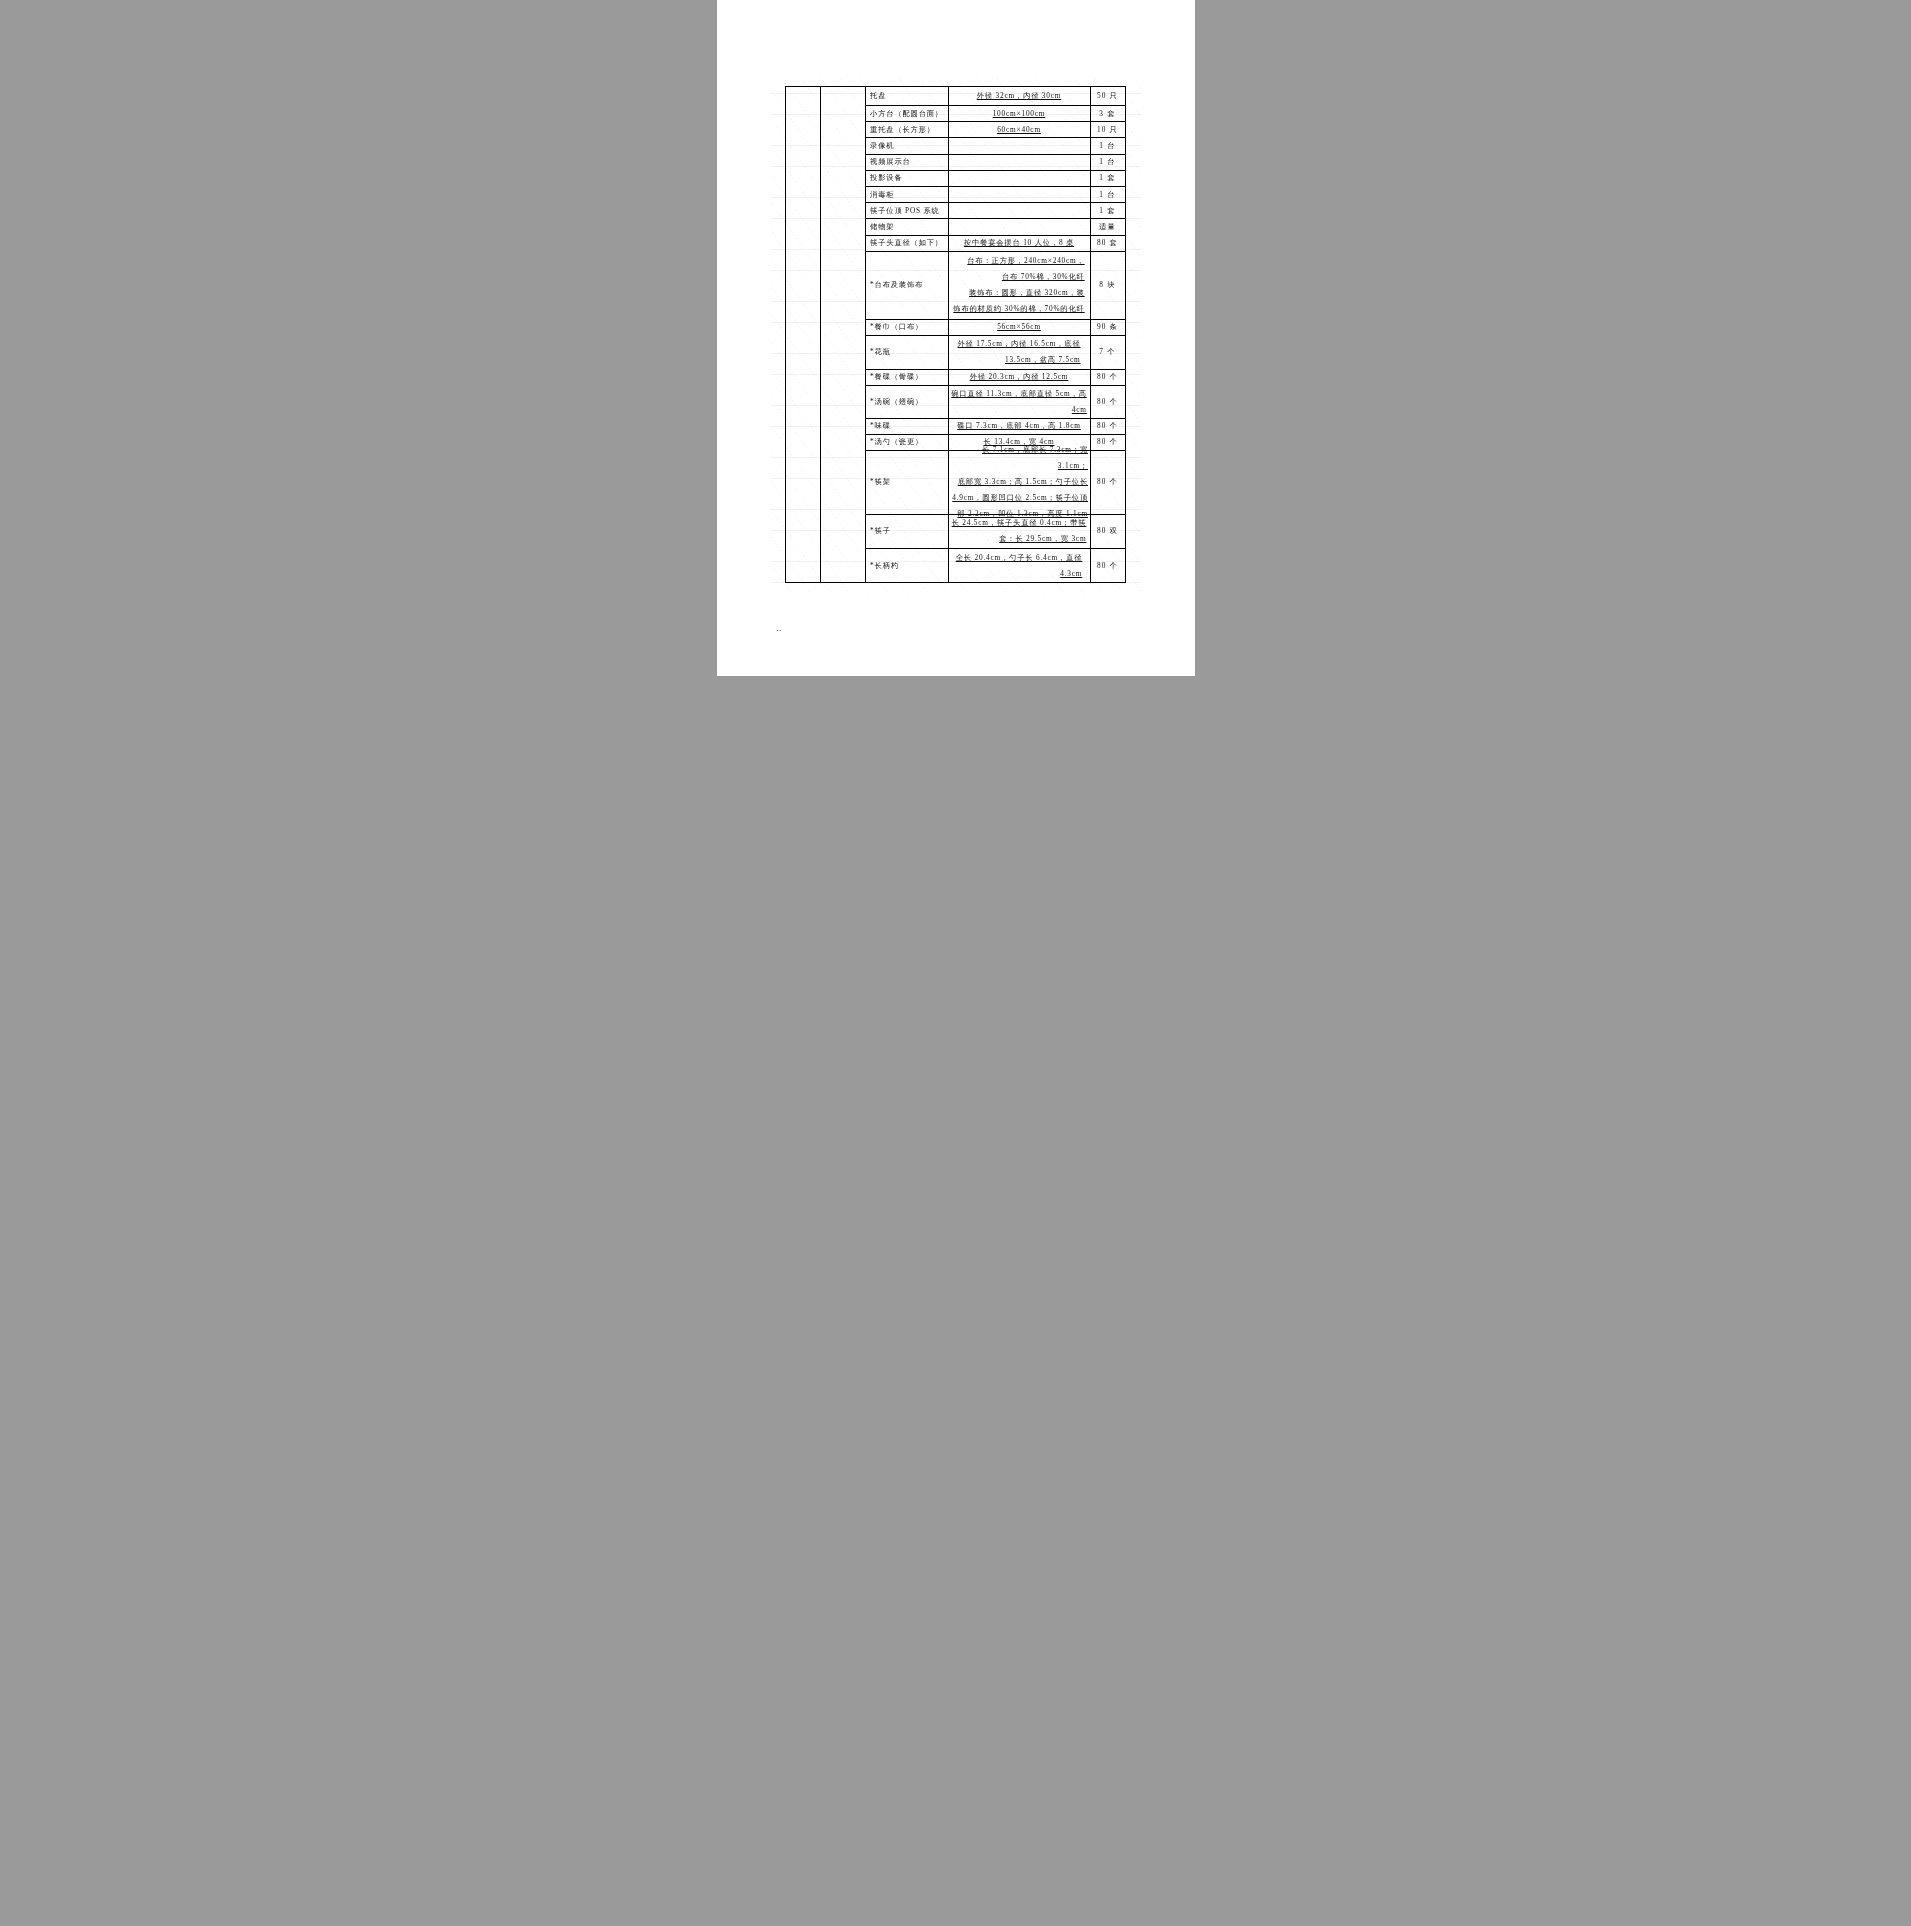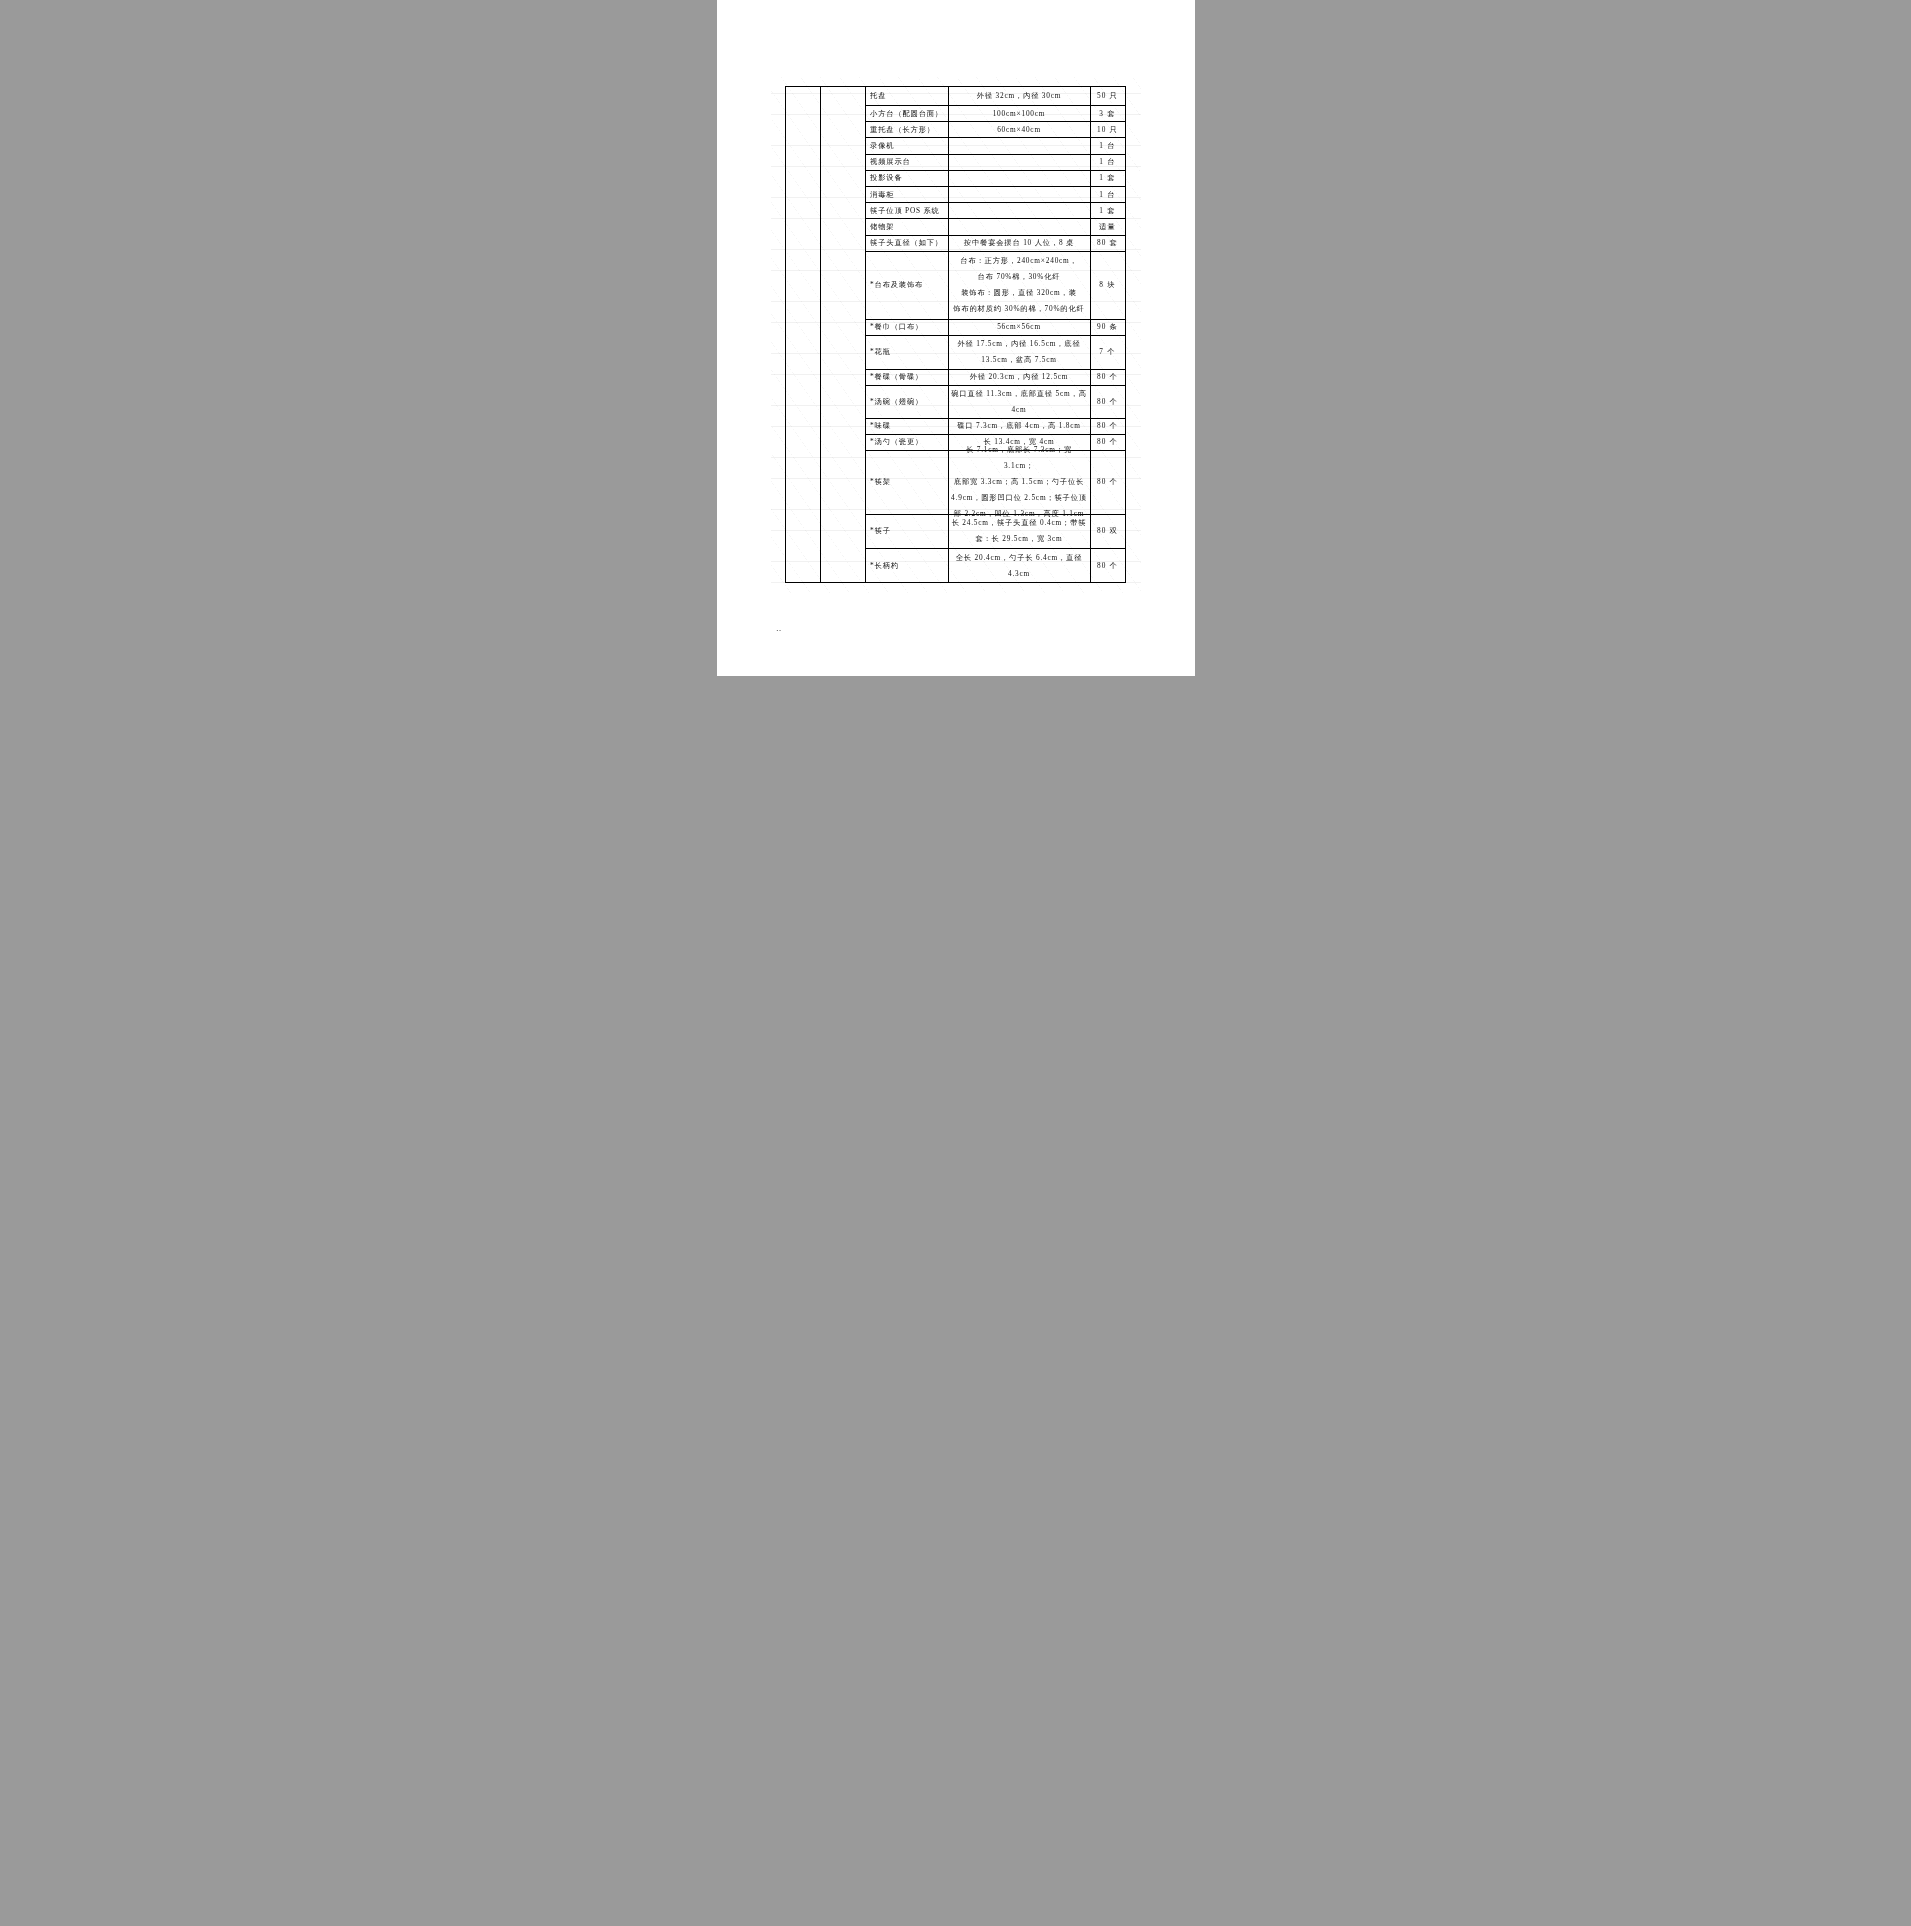--- a/index.html
+++ b/index.html
@@ -45,23 +45,24 @@
     width:83px;flex:none;
     border-right:0.8px solid #000;
     justify-content:flex-start;
     padding-left:4.6px;
     white-space:nowrap;
   }
   .cell.spec{
     flex:1;
     border-right:0.8px solid #000;
     justify-content:center;
-    text-align:center;
+    text-align:right;
     white-space:pre-line;
     padding:0 1.5px;
+    text-decoration:underline;
   }
   .cell.qty{
     width:34px;flex:none;
     justify-content:center;
     text-align:right;
     letter-spacing:1.2px;
   }
   
   .rh50{height:19px;}  .rh42{height:16px;}  .rh43{height:16.6px;}
   .rh41{height:16px;}  .rh176{height:68px;} .rh88{height:34px;}

